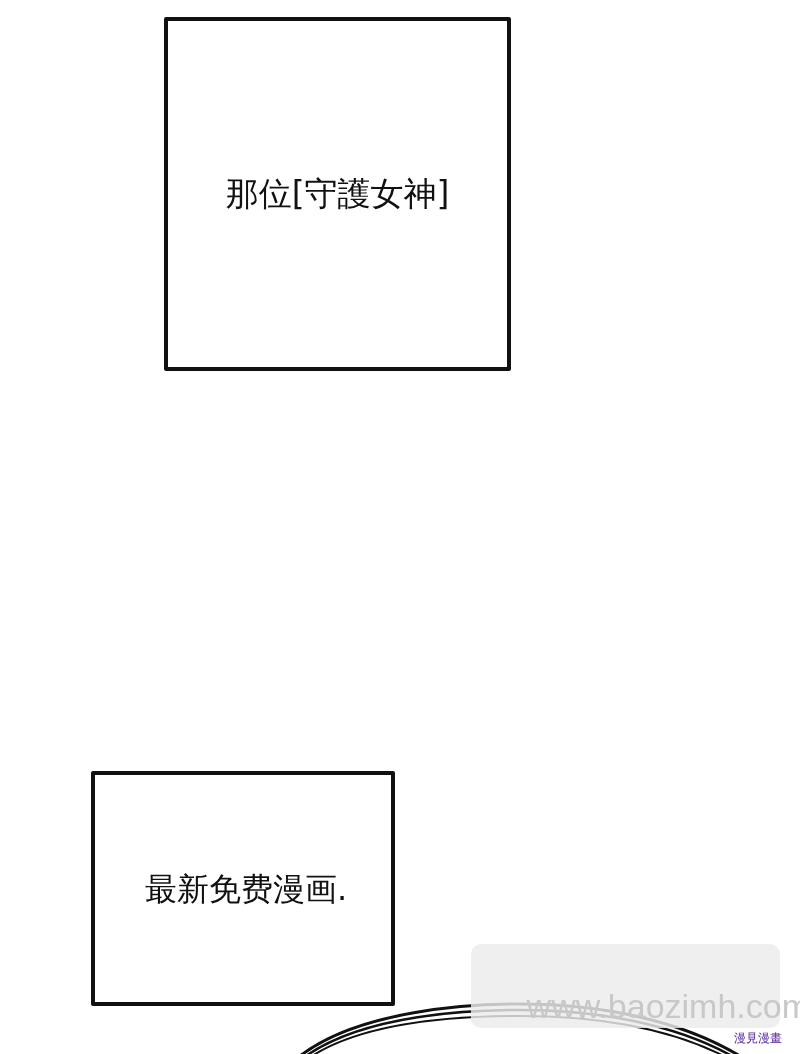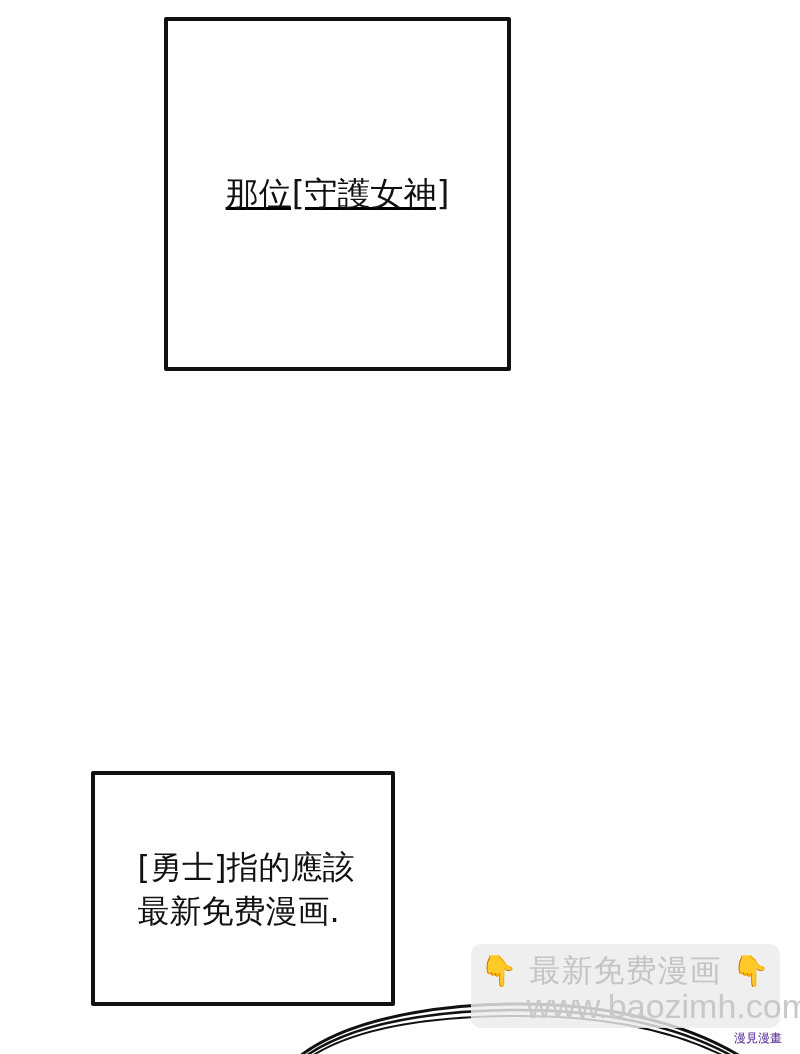--- a/index.html
+++ b/index.html
@@ -5,21 +5,21 @@
     html, body { margin: 0; padding: 0; background: #ffffff; }
     body {
       width: 800px; height: 1054px; position: relative; overflow: hidden;
       font-family: "DejaVu Sans", "Liberation Sans", sans-serif;
     }
     .panel {
       position: absolute; box-sizing: border-box;
       border: 4px solid #111111; border-radius: 2px; background: #ffffff;
       display: flex; align-items: center; justify-content: center;
     }
-    .panel-1 { left: 164px; top: 17px; width: 347px; height: 354px; text-decoration: underline; }
+    .panel-1 { left: 164px; top: 17px; width: 347px; height: 354px; }
     .panel-2 { left: 91px; top: 771px; width: 304px; height: 235px; }
     .caption {
       color: #111111; font-size: 33px; line-height: 46px; text-align: left;
       white-space: nowrap; letter-spacing: 0px;
     }
     .panel-2 .caption { font-size: 32px; line-height: 44px; margin-left: 6px; }
     .caption div { display: block; }
 
     .arc-wrap { position: absolute; left: 0; top: 990px; width: 800px; height: 64px; }
 
@@ -47,35 +47,29 @@
 <body>
 
 <div class="panel panel-1">
   <div class="caption">
     <div>那位[守護女神]</div>
   </div>
 </div>
 
 <div class="panel panel-2">
   <div class="caption">
-    <div>[勇士]指的應該</div>
     <div>最新免费漫画.</div>
   </div>
 </div>
 
 <div class="arc-wrap">
   <svg width="800" height="64" viewBox="0 0 800 64" xmlns="http://www.w3.org/2000/svg">
     <path d="M300 66 C 360 20, 470 14, 520 14 C 600 14, 680 30, 740 66" fill="none" stroke="#111" stroke-width="3"></path>
     <path d="M306 66 C 366 24, 472 20, 520 20 C 598 20, 674 34, 732 66" fill="none" stroke="#111" stroke-width="2.5"></path>
     <path d="M312 66 C 372 28, 474 26, 520 26 C 596 26, 668 38, 724 66" fill="none" stroke="#111" stroke-width="2"></path>
   </svg>
 </div>
 
 <div class="watermark">
-  <div class="wm-line1">
-    <span class="wm-hand">👇</span>
-    <span>最新免费漫画</span>
-    <span class="wm-hand">👇</span>
-  </div>
   <div class="wm-line2">www.baozimh.com</div>
 </div>
 
 <div class="wm-small">漫見漫畫</div>
 
 </body></html>

